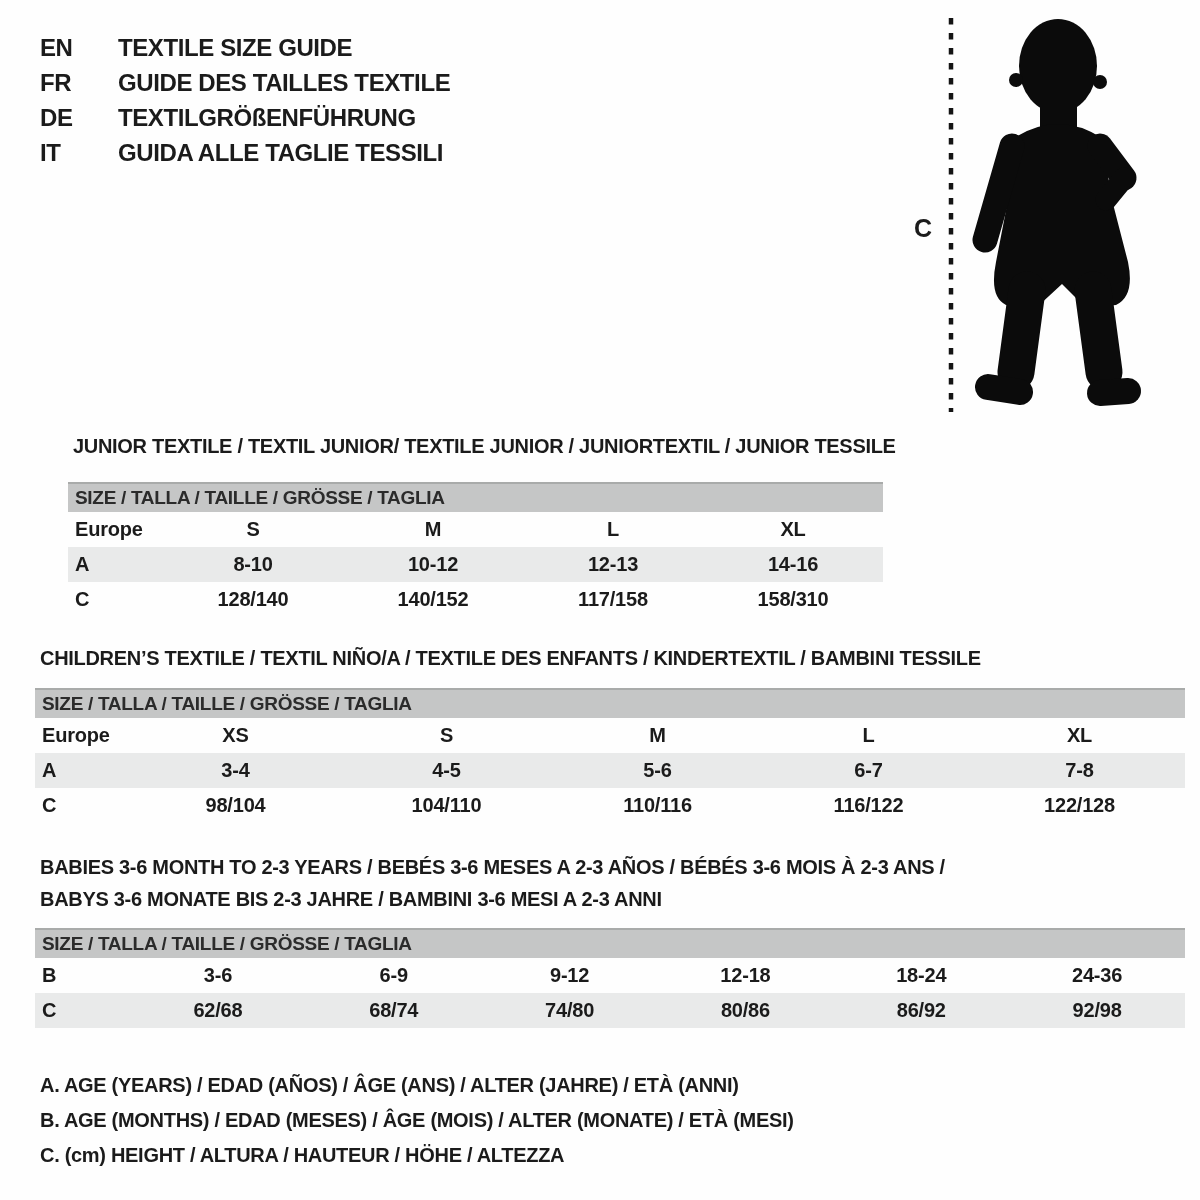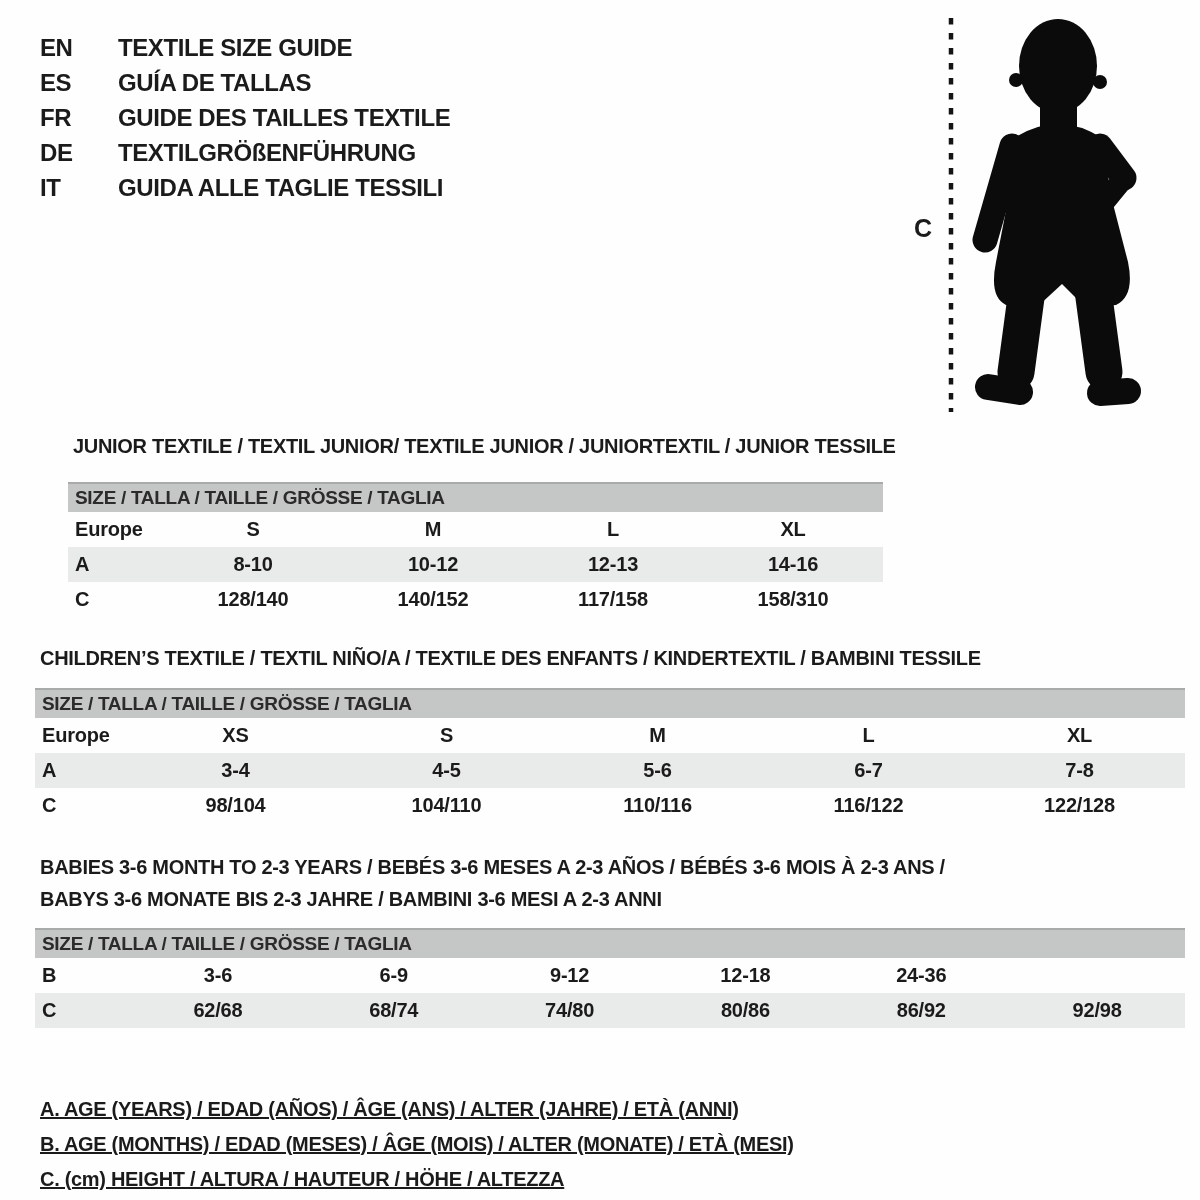--- a/index.html
+++ b/index.html
@@ -37,36 +37,32 @@
 
   .trow { display:grid; height:35px; line-height:35px; font-size:20px; letter-spacing:-0.2px; }
   .cols4 { grid-template-columns:95px repeat(4,1fr); }
   .cols5 { grid-template-columns:95px repeat(5,1fr); }
   .cols6 { grid-template-columns:95px repeat(6,1fr); }
   .rowlabel { text-align:left; padding-left:7px; }
   .cell { text-align:center; }
   .shade { background:#e9eaea; }
 
   
-  .legend { position:absolute; top:1092px; left:40px;text-decoration:underline; }
+  .legend { position:absolute; top:1068px; left:40px; }
   .legend-line { font-size:20px; line-height:35px; letter-spacing:-0.3px; white-space:nowrap; }
 </style>
 </head>
 <body>
 
 <div class="page">
 
   <div class="languages">
     <div class="lang-row">
       <div class="lang-code">EN</div>
       <div class="lang-label">TEXTILE SIZE GUIDE</div>
-    </div>
-    <div class="lang-row">
-      <div class="lang-code">ES</div>
-      <div class="lang-label">GUÍA DE TALLAS</div>
     </div>
     <div class="lang-row">
       <div class="lang-code">FR</div>
       <div class="lang-label">GUIDE DES TAILLES TEXTILE</div>
     </div>
     <div class="lang-row">
       <div class="lang-code">DE</div>
       <div class="lang-label">TEXTILGRÖßENFÜHRUNG</div>
     </div>
     <div class="lang-row">
@@ -153,20 +149,21 @@
   <div class="section" id="babies">
     <div class="table-title multi">BABIES 3-6 MONTH TO 2-3 YEARS / BEBÉS 3-6 MESES A 2-3 AÑOS / BÉBÉS 3-6 MOIS À 2-3 ANS /</div>
     <div class="table-title multi">BABYS 3-6 MONATE BIS 2-3 JAHRE / BAMBINI 3-6 MESI A 2-3 ANNI</div>
     <div class="size-bar">SIZE / TALLA / TAILLE / GRÖSSE / TAGLIA</div>
     <div class="trow cols6">
       <div class="rowlabel">B</div>
       <div class="cell">3-6</div>
       <div class="cell">6-9</div>
       <div class="cell">9-12</div>
       <div class="cell">12-18</div>
+      <div class="cell">18-24</div>
       <div class="cell">24-36</div>
     </div>
     <div class="trow cols6 shade">
       <div class="rowlabel">C</div>
       <div class="cell">62/68</div>
       <div class="cell">68/74</div>
       <div class="cell">74/80</div>
       <div class="cell">80/86</div>
       <div class="cell">86/92</div>
       <div class="cell">92/98</div>

